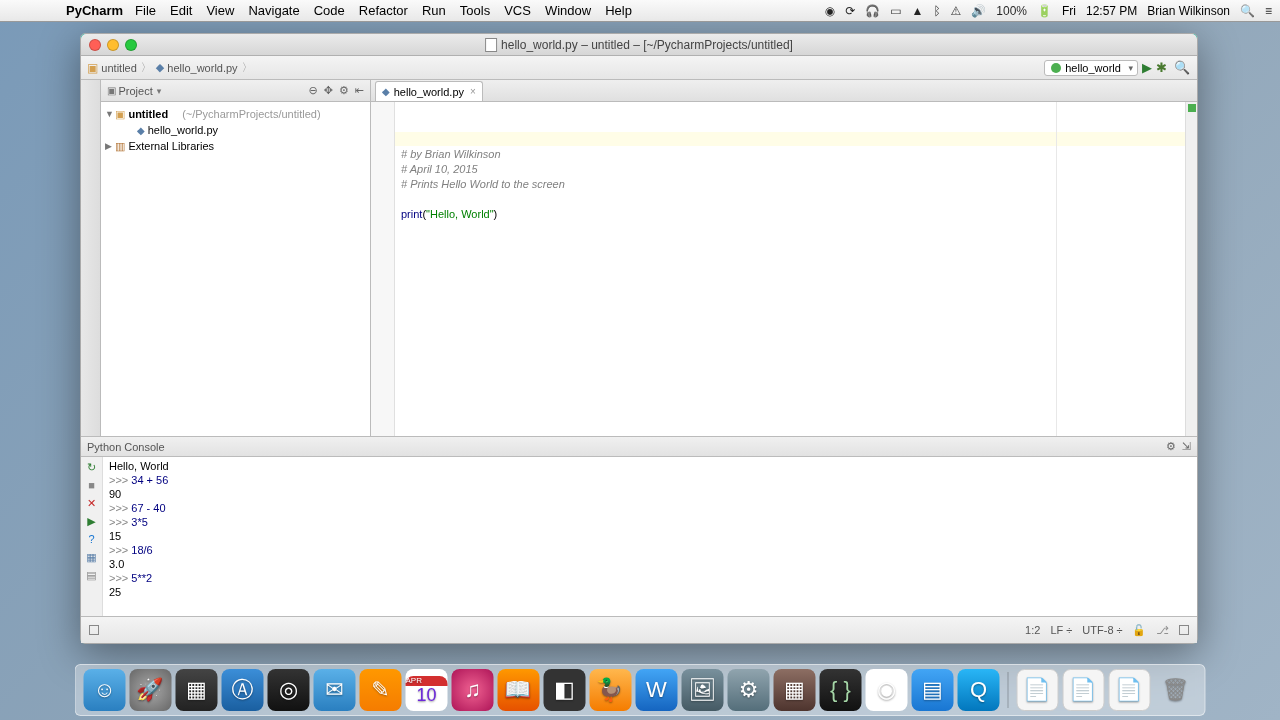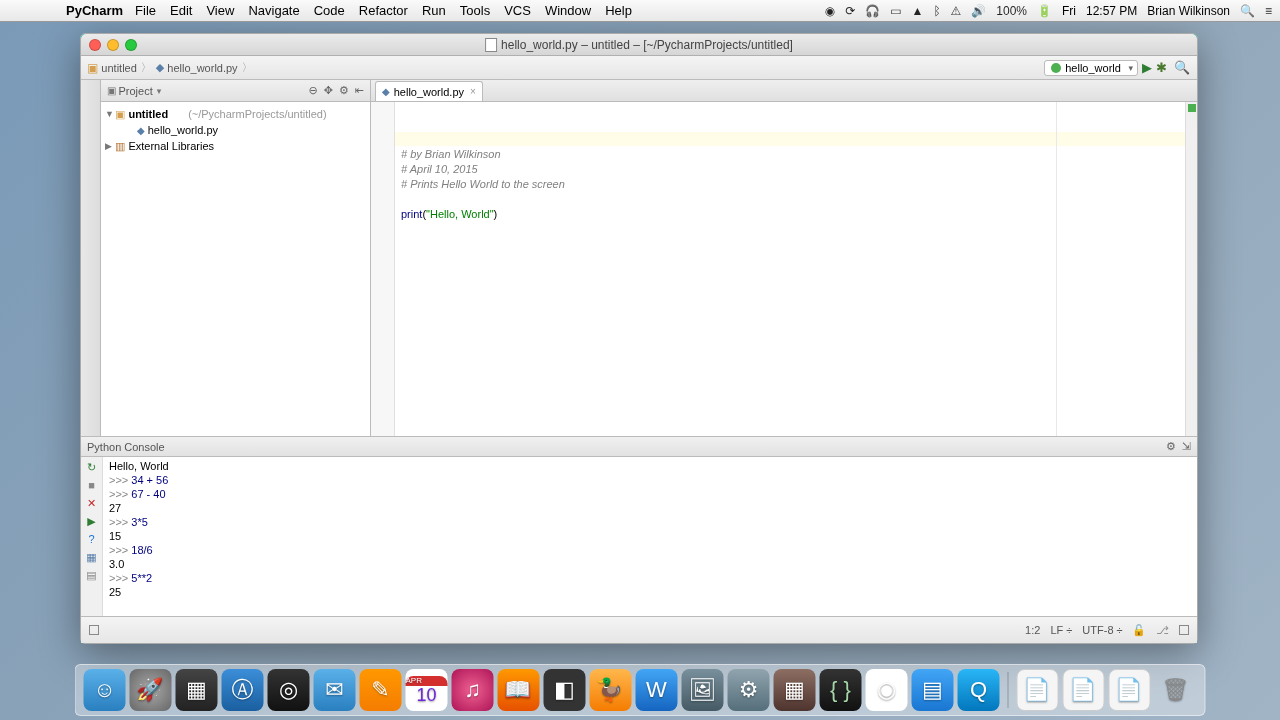--- a/index.html
+++ b/index.html
@@ -46,21 +46,21 @@
 .panel-header .dropdown-arrow { margin-left: 4px; font-size: 9px; color: #777; }
 .panel-header .panel-tools { margin-left: auto; display: flex; gap: 6px; color: #666; font-size: 11px; }
 .panel-tools span { cursor: pointer; }
 .tree { flex: 1; padding: 4px 0; font-size: 11px; overflow: auto; }
 .tree-row { display: flex; align-items: center; height: 16px; padding: 0 4px; white-space: nowrap; }
 .tree-row .disclosure { width: 10px; font-size: 9px; color: #777; }
 .tree-row .folder-glyph { color: #d4a050; margin-right: 3px; }
 .tree-row .file-glyph { color: #5a7fa8; margin-right: 3px; font-size: 10px; }
 .tree-row .lib-glyph { color: #b07030; margin-right: 3px; }
 .tree-row .bold { font-weight: bold; }
-.tree-row .path-hint { color: #999; margin-left: 20px; }
+.tree-row .path-hint { color: #999; margin-left: 14px; }
 .indent-2 { padding-left: 36px; }
 
 .editor-zone { flex: 1; display: flex; flex-direction: column; background: #fff; min-width: 0; }
 .editor-tabs { height: 22px; background: linear-gradient(#efefef, #e0e0e0); border-bottom: 1px solid #bbb; display: flex; align-items: flex-end; padding-left: 4px; }
 .editor-tab { height: 20px; background: #fff; border: 1px solid #bbb; border-bottom: none; border-radius: 3px 3px 0 0; display: flex; align-items: center; padding: 0 6px; font-size: 11px; gap: 4px; }
 .editor-tab .file-glyph { color: #5a7fa8; font-size: 10px; }
 .editor-tab .close-x { color: #999; cursor: pointer; font-size: 10px; margin-left: 2px; }
 .editor-body { flex: 1; display: flex; position: relative; }
 .editor-gutter { width: 24px; background: #f7f7f7; border-right: 1px solid #e0e0e0; }
 .editor-text { flex: 1; font-family: Menlo, Monaco, monospace; font-size: 11px; line-height: 14px; padding: 2px 6px; white-space: pre; color: #000; position: relative; }
@@ -267,22 +267,22 @@
         <span class="ct-icon ct-stop">■</span>
         <span class="ct-icon ct-x">✕</span>
         <span class="ct-icon ct-run">▶</span>
         <span class="ct-icon ct-help">?</span>
         <span class="ct-icon" style="color:#5a7fa8;">▦</span>
         <span class="ct-icon" style="color:#888;">▤</span>
       </div>
       <div class="console-output">
 <div><span>Hello, World</span></div>
 <div><span class="prompt">&gt;&gt;&gt; </span><span class="expr">34 + 56</span></div>
+<div><span>90</span></div>
 <div><span class="prompt">&gt;&gt;&gt; </span><span class="expr">67 - 40</span></div>
-<div><span>27</span></div>
 <div><span class="prompt">&gt;&gt;&gt; </span><span class="expr">3*5</span></div>
 <div><span>15</span></div>
 <div><span class="prompt">&gt;&gt;&gt; </span><span class="expr">18/6</span></div>
 <div><span>3.0</span></div>
 <div><span class="prompt">&gt;&gt;&gt; </span><span class="expr">5**2</span></div>
 <div><span>25</span></div>
 <div>&nbsp;</div>
 
       </div>
     </div>

